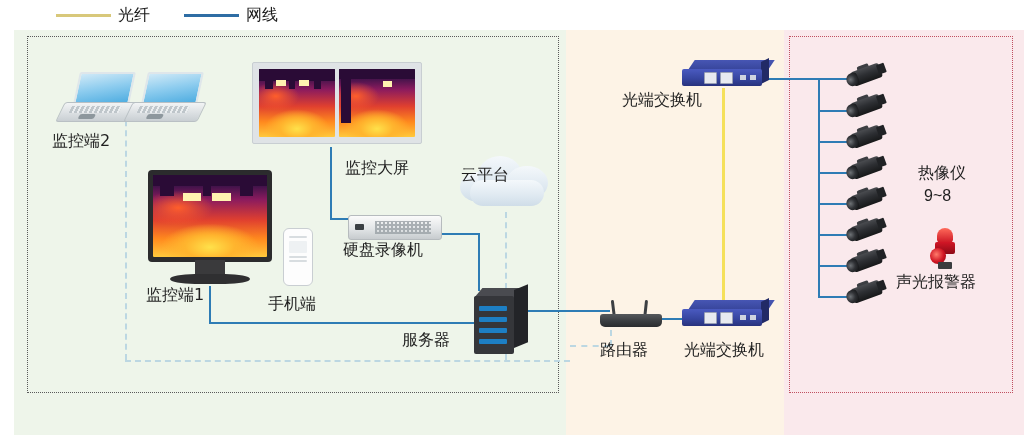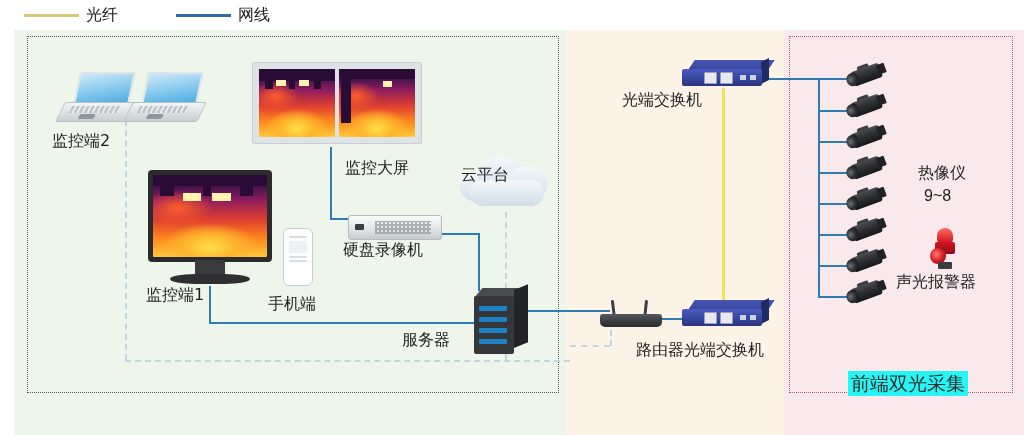--- a/index.html
+++ b/index.html
@@ -136,25 +136,25 @@
   .al-horn{position:absolute;left:0px;top:20px;width:16px;height:16px;border-radius:50%;
       background:radial-gradient(circle at 40% 40%,#ff7b6b 0%,#cf1322 55%,#7d0812 100%);}
   .al-base{position:absolute;left:8px;top:34px;width:14px;height:7px;background:#3a3c3f;border-radius:1px;}
 </style>
 </head>
 <body>
 
 <div id="stage">
 
   <div class="legend">
-    <div class="lg-item" style="left:24px;text-align:right;">
+    <div class="lg-item" style="left:56px;text-align:right;">
       <span class="lg-line"></span>
       <span class="lg-txt">光纤</span>
     </div>
-    <div class="lg-item" style="left:176px;">
+    <div class="lg-item" style="left:184px;">
       <span class="lg-line net"></span>
       <span class="lg-txt">网线</span>
     </div>
   </div>
 
   <div class="zone" id="zone-ctrl"></div>
   <div class="zone" id="zone-net"></div>
   <div class="zone" id="zone-front"></div>
 
   <div class="zborder" id="zb-ctrl"></div>
@@ -274,21 +274,21 @@
       <div class="srv-bay" style="top:43px;"></div>
     </div>
   </div>
   <div class="lab" style="left:402px;top:330px;">服务器</div>
 
   <div class="router" style="left:600px;top:300px;">
     <div class="rt-ant" style="left:12px;top:0;transform:rotate(-7deg);"></div>
     <div class="rt-ant" style="left:44px;top:0;transform:rotate(6deg);"></div>
     <div class="rt-body"></div>
   </div>
-  <div class="lab" style="left:600px;top:340px;margin-left:36px;">路由器</div>
+  <div class="lab" style="left:600px;top:340px;">路由器</div>
 
   <div class="osw" style="left:682px;top:60px;">
     <div class="osw-top"></div>
     <div class="osw-side"></div>
     <div class="osw-face">
       <div class="osw-port" style="left:22px;"></div>
       <div class="osw-port" style="left:38px;"></div>
       <div class="osw-sm" style="left:58px;"></div>
       <div class="osw-sm" style="left:68px;"></div>
     </div>
@@ -360,15 +360,14 @@
   <div class="lab" style="left:924px;top:186px;font-family:'Liberation Sans',sans-serif;">9~8</div>
 
   <div class="alarm" style="left:930px;top:228px;">
     <div class="al-dome"></div>
     <div class="al-mid"></div>
     <div class="al-horn"></div>
     <div class="al-base"></div>
   </div>
   <div class="lab" style="left:896px;top:272px;">声光报警器</div>
 
-  <div class="zlabel" style="left:848px;top:371px;">前端双光采集</div>
 
 </div>
 
 </body></html>

